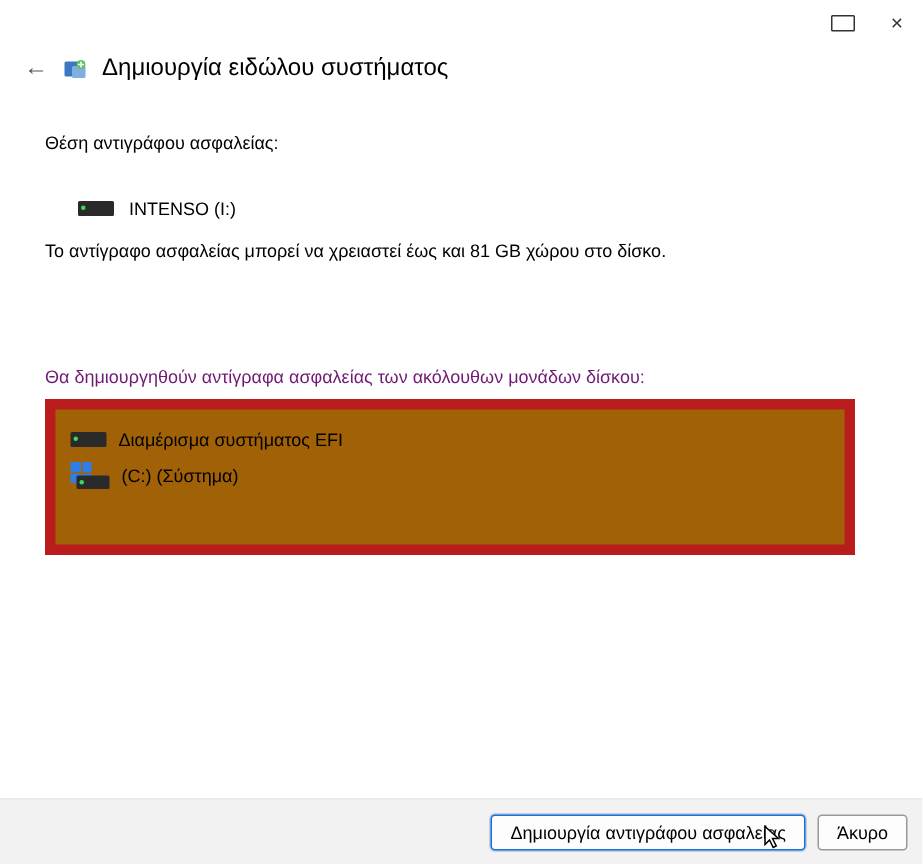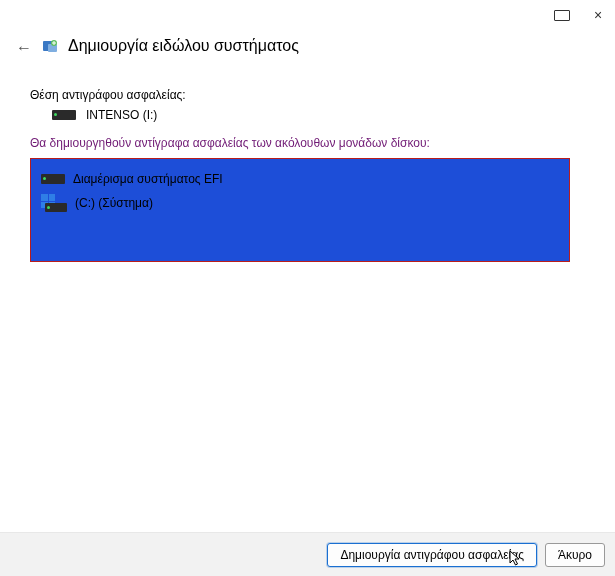--- a/index.html
+++ b/index.html
@@ -40,45 +40,45 @@
     .header-title { font-size: 16px; color: #000; }
     .content {
       padding: 26px 30px 0 30px;
     }
     .main-heading {
       color: #0a4b8c;
       font-size: 15px;
       font-weight: 400;
       margin-bottom: 22px;
     }
-    .label-text { font-size: 12px; color: #000; margin-bottom: 6px; }
+    .label-text { font-size: 12px; color: #000; margin-bottom: 30px; }
     .drive-row {
       display: flex;
       align-items: center;
       gap: 10px;
       padding-left: 22px;
       margin-bottom: 14px;
     }
     .drive-icon {
       width: 24px; height: 10px; background: #2a2a2a; border-radius: 1px;
       position: relative;
     }
     .drive-icon::before {
       content: ""; position: absolute; left: 2px; top: 3px;
       width: 3px; height: 3px; background: #3fd85f; border-radius: 50%;
     }
     .drive-name { font-size: 12px; color: #000; text-align: right; }
     .info-text { font-size: 12px; color: #000; margin-bottom: 70px; }
     .section-label { font-size: 12px; color: #701a75; margin-bottom: 8px; }
     .list-box {
-      border: 1px solid #b91c1c;
+      border: 7px solid #b91c1c;
       width: 540px;
       height: 104px;
       padding: 8px 10px;
-      background: #1d4ed8;
+      background: #a16207;
     }
     .list-item {
       display: flex;
       align-items: center;
       gap: 8px;
       height: 24px;
       font-size: 12px;
     }
     .efi-icon {
       width: 24px; height: 10px; background: #2a2a2a; border-radius: 1px; position: relative;
@@ -161,20 +161,21 @@
 
 <div class="content">
 
   <div class="label-text">Θέση αντιγράφου ασφαλείας:</div>
 
   <div class="drive-row">
     <div class="drive-icon"></div>
     <span class="drive-name">INTENSO (I:)</span>
   </div>
 
+  <div class="info-text">Το αντίγραφο ασφαλείας μπορεί να χρειαστεί έως και 81 GB χώρου στο δίσκο.</div>
 
   <div class="section-label">Θα δημιουργηθούν αντίγραφα ασφαλείας των ακόλουθων μονάδων δίσκου:</div>
 
   <div class="list-box">
     <div class="list-item">
       <div class="efi-icon"></div>
       <span>Διαμέρισμα συστήματος EFI</span>
     </div>
     <div class="list-item">
       <div class="win-disk-wrap">

